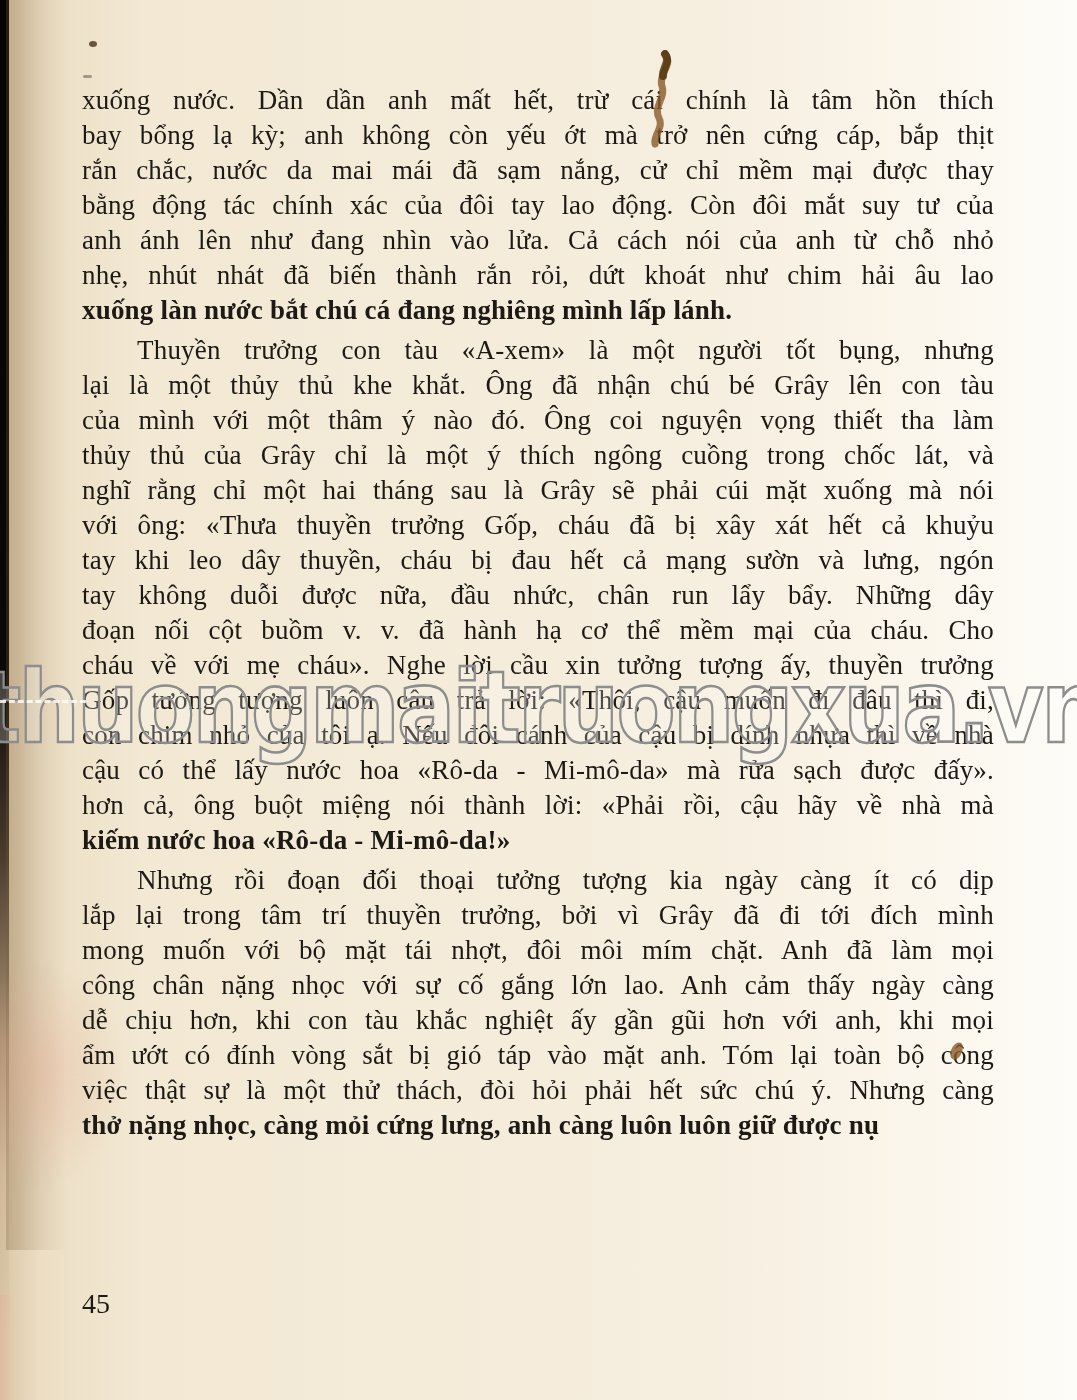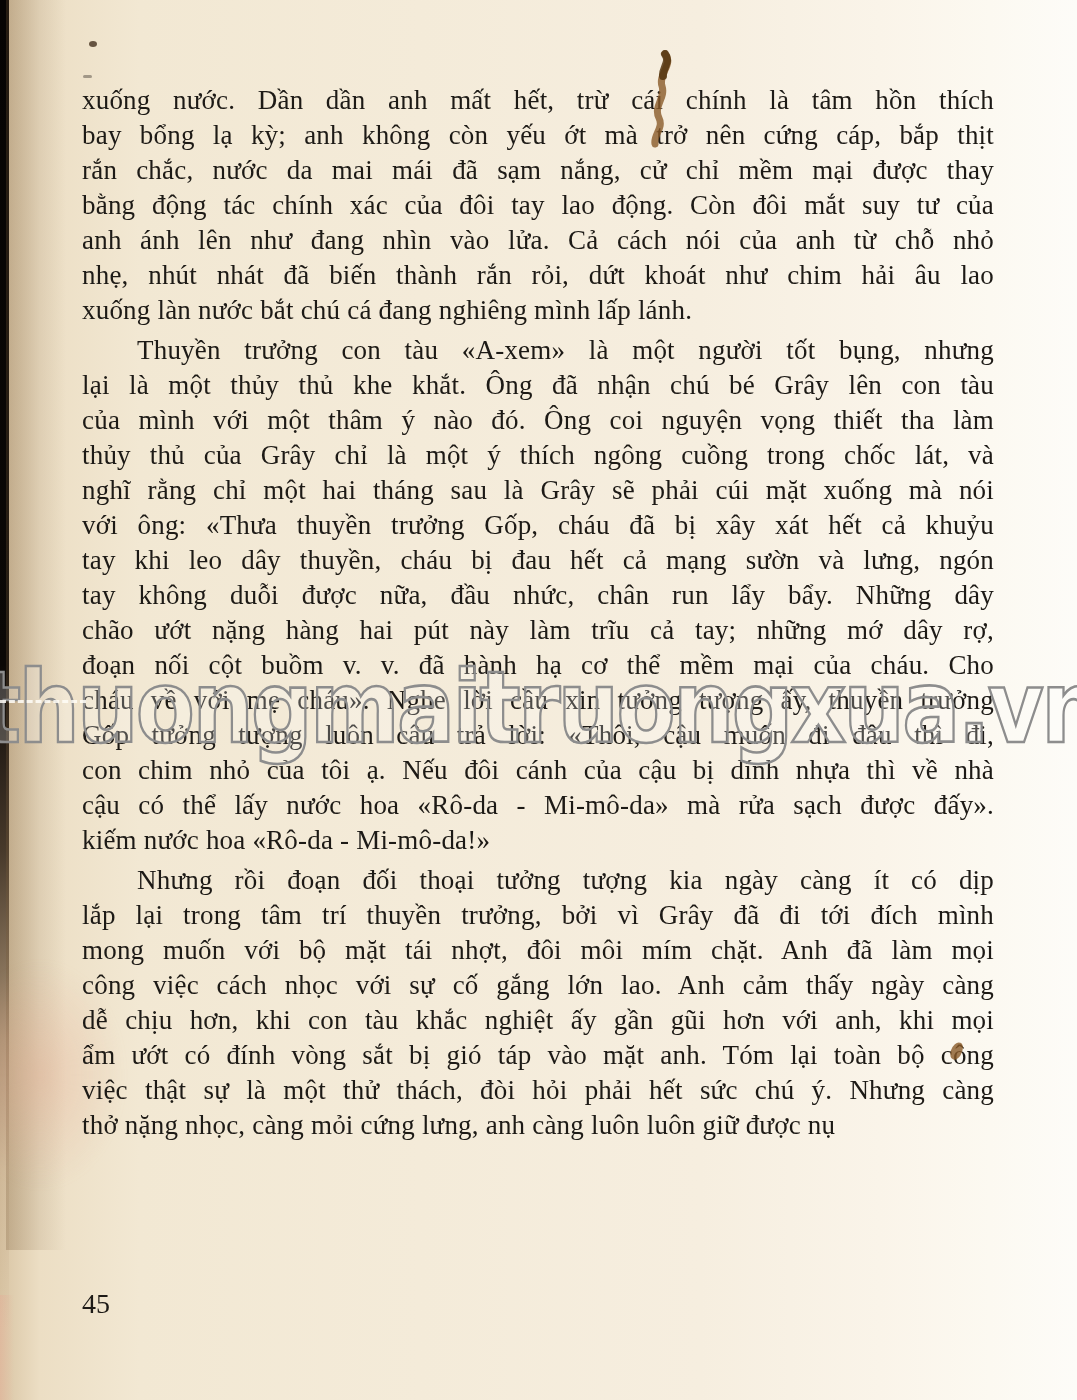--- a/index.html
+++ b/index.html
@@ -32,21 +32,21 @@
     position:absolute;left:82px;top:83px;width:920px;
     color:var(--ink);font-size:27px;line-height:35px;
     letter-spacing:.2px;
   }
   .paragraph{margin:0 8px 5px 0;}
   .line{
     height:35px;overflow:hidden;
     text-align:justify;text-align-last:justify;
   }
   .line.indent{text-indent:55px;}
-  .line.last{text-align:last left;text-align-last:left;}
+  .line.last{text-align:last left;text-align-last:left;font-weight:bold;}
   .page-number{
     position:absolute;left:82px;top:1288px;width:920px;
     text-align:left;font-size:28px;color:var(--ink);
   }
   
   .watermark{position:absolute;left:0;top:640px;pointer-events:none;}
   .scan-dash{
     position:absolute;left:0;top:700px;width:86px;height:0;
     border-top:3px dashed rgba(255,253,247,.85);
   }
@@ -92,33 +92,33 @@
       </div>
       <div class="paragraph">
         <div class="line indent">Thuyền trưởng con tàu «A-xem» là một người tốt bụng, nhưng</div>
         <div class="line">lại là một thủy thủ khe khắt. Ông đã nhận chú bé Grây lên con tàu</div>
         <div class="line">của mình với một thâm ý nào đó. Ông coi nguyện vọng thiết tha làm</div>
         <div class="line">thủy thủ của Grây chỉ là một ý thích ngông cuồng trong chốc lát, và</div>
         <div class="line">nghĩ rằng chỉ một hai tháng sau là Grây sẽ phải cúi mặt xuống mà nói</div>
         <div class="line">với ông: «Thưa thuyền trưởng Gốp, cháu đã bị xây xát hết cả khuỷu</div>
         <div class="line">tay khi leo dây thuyền, cháu bị đau hết cả mạng sườn và lưng, ngón</div>
         <div class="line">tay không duỗi được nữa, đầu nhức, chân run lẩy bẩy. Những dây</div>
-        <div class="line">chão ướt nặng hàng hai pút này làm trĩu cả tay; những mớ dây rợ,</div>
         <div class="line">đoạn nối cột buồm v. v. đã hành hạ cơ thể mềm mại của cháu. Cho</div>
         <div class="line">cháu về với mẹ cháu». Nghe lời cầu xin tưởng tượng ấy, thuyền trưởng</div>
         <div class="line">Gốp tưởng tượng luôn câu trả lời: «Thôi, cậu muốn đi đâu thì đi,</div>
         <div class="line">con chim nhỏ của tôi ạ. Nếu đôi cánh của cậu bị dính nhựa thì về nhà</div>
         <div class="line">cậu có thể lấy nước hoa «Rô-da - Mi-mô-da» mà rửa sạch được đấy».</div>
+        <div class="line">hơn cả, ông buột miệng nói thành lời: «Phải rồi, cậu hãy về nhà mà</div>
         <div class="line last">kiếm  nước  hoa  «Rô-da - Mi-mô-da!»</div>
       </div>
       <div class="paragraph">
         <div class="line indent">Nhưng rồi đoạn đối thoại tưởng tượng kia ngày càng ít có dịp</div>
         <div class="line">lắp lại trong tâm trí thuyền trưởng, bởi vì Grây đã đi tới đích mình</div>
         <div class="line">mong muốn với bộ mặt tái nhợt, đôi môi mím chặt. Anh đã làm mọi</div>
-        <div class="line">công việc cách nhọc với sự cố gắng lớn lao. Anh cảm thấy ngày càng</div>
+        <div class="line">công chân nặng nhọc với sự cố gắng lớn lao. Anh cảm thấy ngày càng</div>
         <div class="line">dễ chịu hơn, khi con tàu khắc nghiệt ấy gần gũi hơn với anh, khi mọi</div>
         <div class="line">ẩm ướt có đính vòng sắt bị gió táp vào mặt anh. Tóm lại toàn bộ công</div>
         <div class="line">việc thật sự là một thử thách, đòi hỏi phải hết sức chú ý. Nhưng càng</div>
         <div class="line last">thở nặng nhọc, càng mỏi cứng lưng, anh càng luôn luôn giữ được nụ</div>
       </div>
     </div>
 
   <svg class="stain-squiggle" width="54" height="100" viewBox="0 0 54 100">
     <path d="M27,4 C36,14 20,24 24,36 C28,48 15,56 21,68 C26,78 15,85 17,94" stroke="#8a5a28" stroke-width="7" fill="none" stroke-linecap="round" opacity="0.8"></path>
     <path d="M27,4 C33,12 24,18 25,26" stroke="#54350f" stroke-width="8" fill="none" stroke-linecap="round" opacity="0.85"></path>

